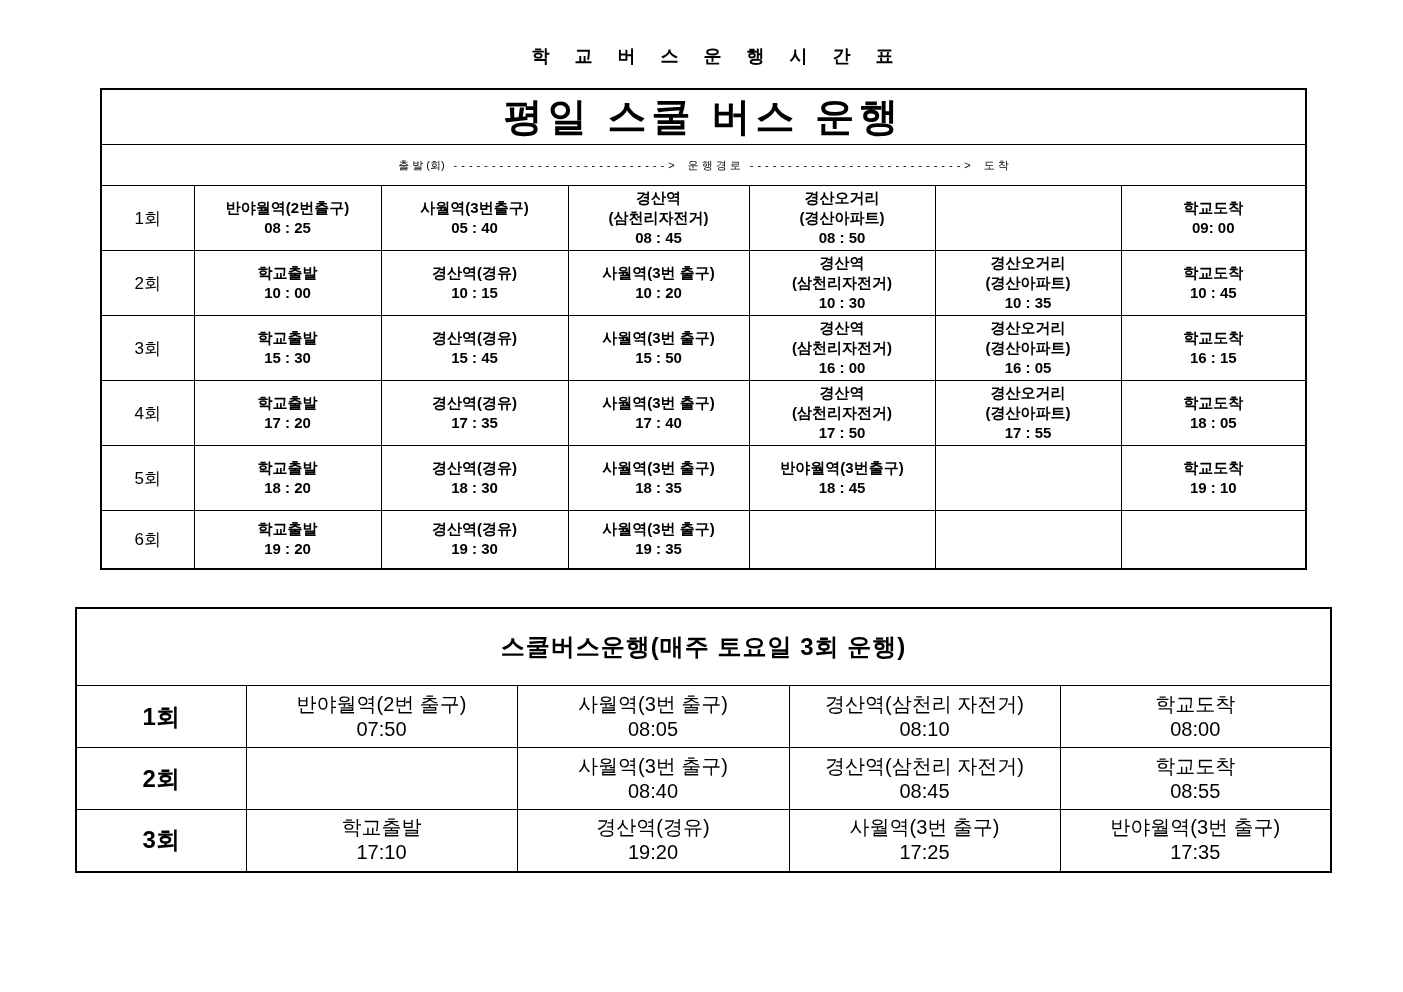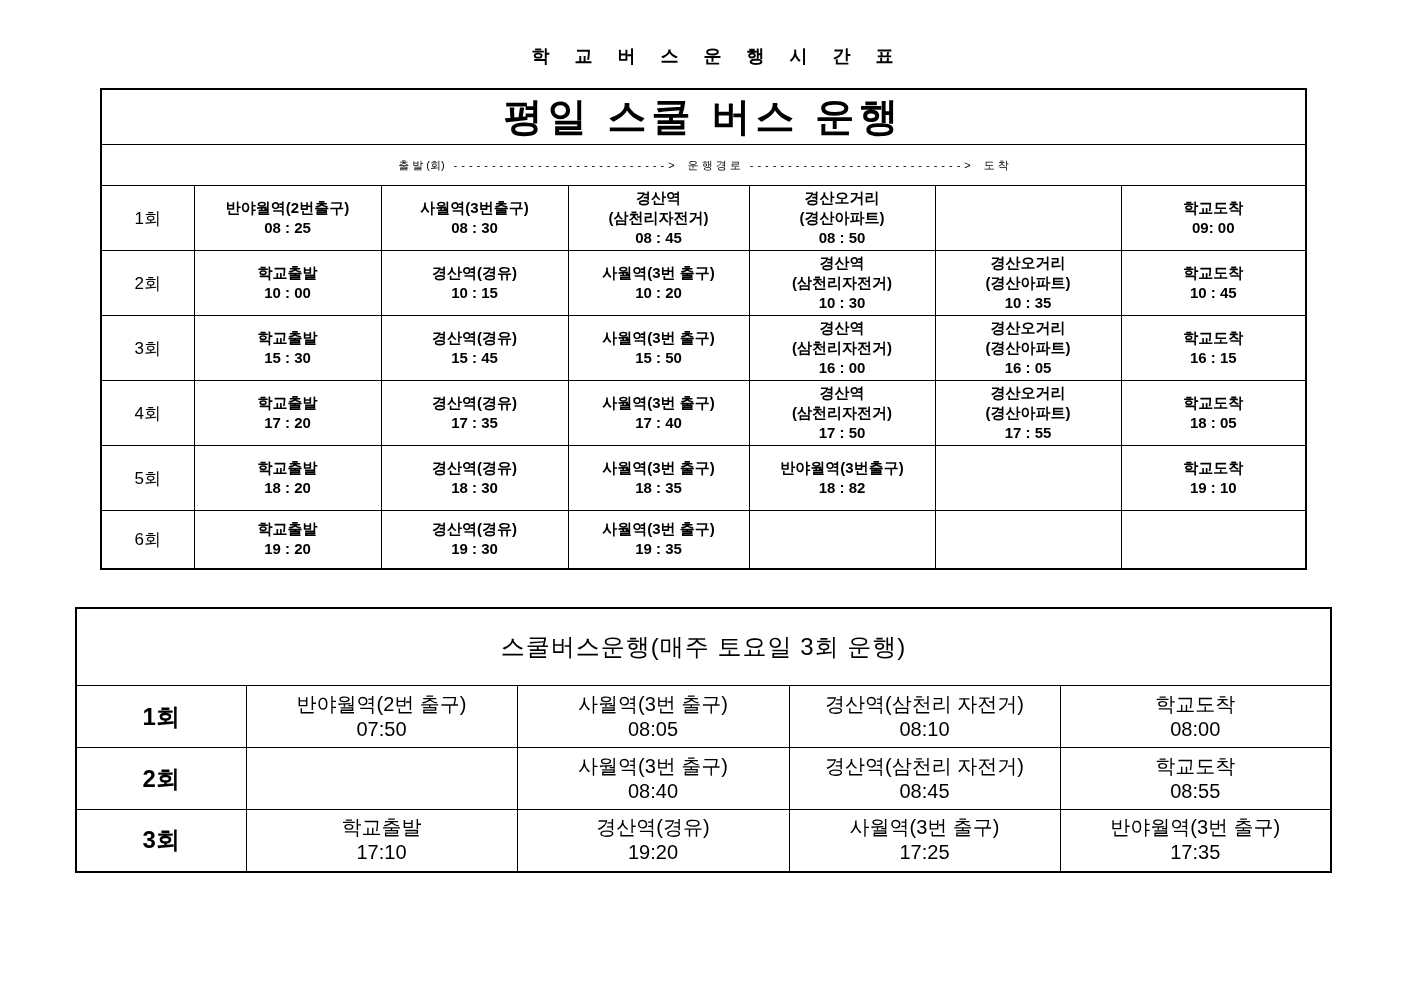--- a/index.html
+++ b/index.html
@@ -56,21 +56,21 @@
   .t2 {
     position: absolute;
     left: 75px;
     top: 607px;
     width: 1255px;
     border: 2px solid #000;
   }
   .t2 .t2-title-cell {
     height: 76px;
     font-size: 24px;
-    font-weight: normal;
+    font-weight: bold;
     letter-spacing: 1px;
   }
   .t2 .data-row { height: 62px; }
   .t2 .label-cell { font-size: 24px; font-weight: bold; }
   .t2 .stop-cell { font-size: 20px; font-weight: normal; line-height: 25px; }
 </style>
 </head>
 <body>
 
 <div class="page">
@@ -99,21 +99,21 @@
     </thead>
     <tbody>
         <tr class="data-row">
           <td class="label-cell">1회</td>
           <td class="stop-cell">
             <div>반야월역(2번출구)</div>
             <div>08 : 25</div>
           </td>
           <td class="stop-cell">
             <div>사월역(3번출구)</div>
-            <div>08 : 30</div>
+            <div>05 : 40</div>
           </td>
           <td class="stop-cell">
             <div>경산역</div>
             <div>(삼천리자전거)</div>
             <div>08 : 45</div>
           </td>
           <td class="stop-cell">
             <div>경산오거리</div>
             <div>(경산아파트)</div>
             <div>08 : 50</div>
@@ -220,21 +220,21 @@
           <td class="stop-cell">
             <div>경산역(경유)</div>
             <div>18 : 30</div>
           </td>
           <td class="stop-cell">
             <div>사월역(3번 출구)</div>
             <div>18 : 35</div>
           </td>
           <td class="stop-cell">
             <div>반야월역(3번출구)</div>
-            <div>18 : 82</div>
+            <div>18 : 45</div>
           </td>
           <td class="stop-cell"></td>
           <td class="stop-cell">
             <div>학교도착</div>
             <div>19 : 10</div>
           </td>
         </tr>
         <tr class="data-row">
           <td class="label-cell">6회</td>
           <td class="stop-cell">

